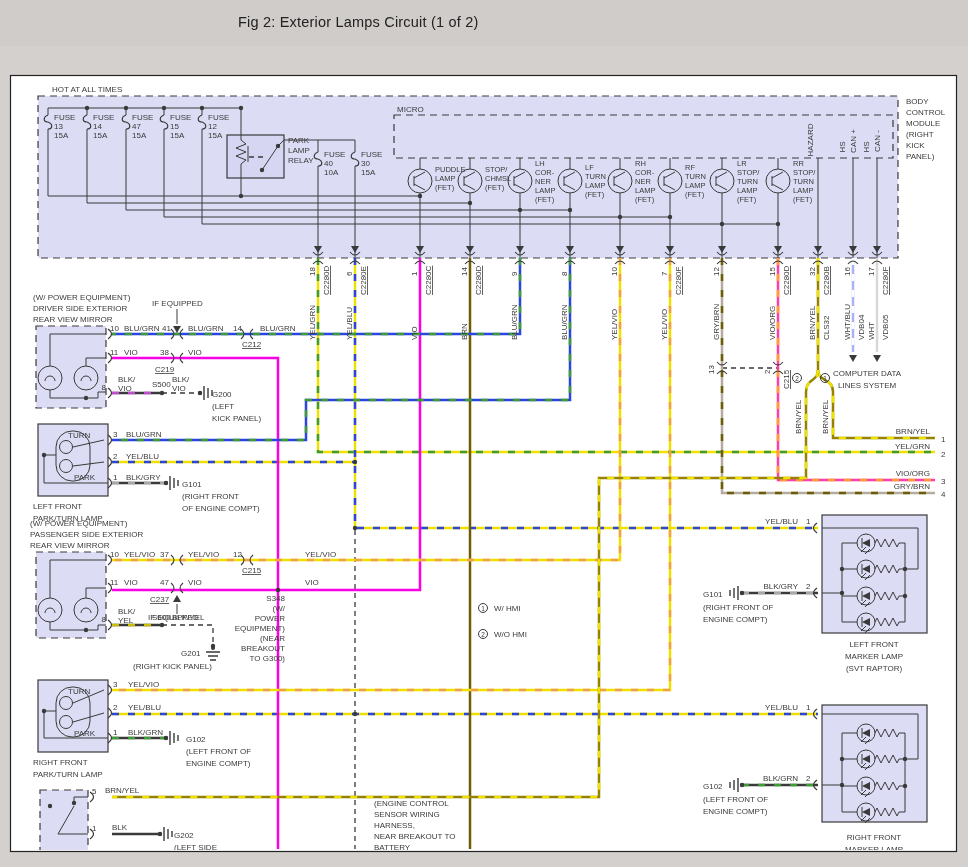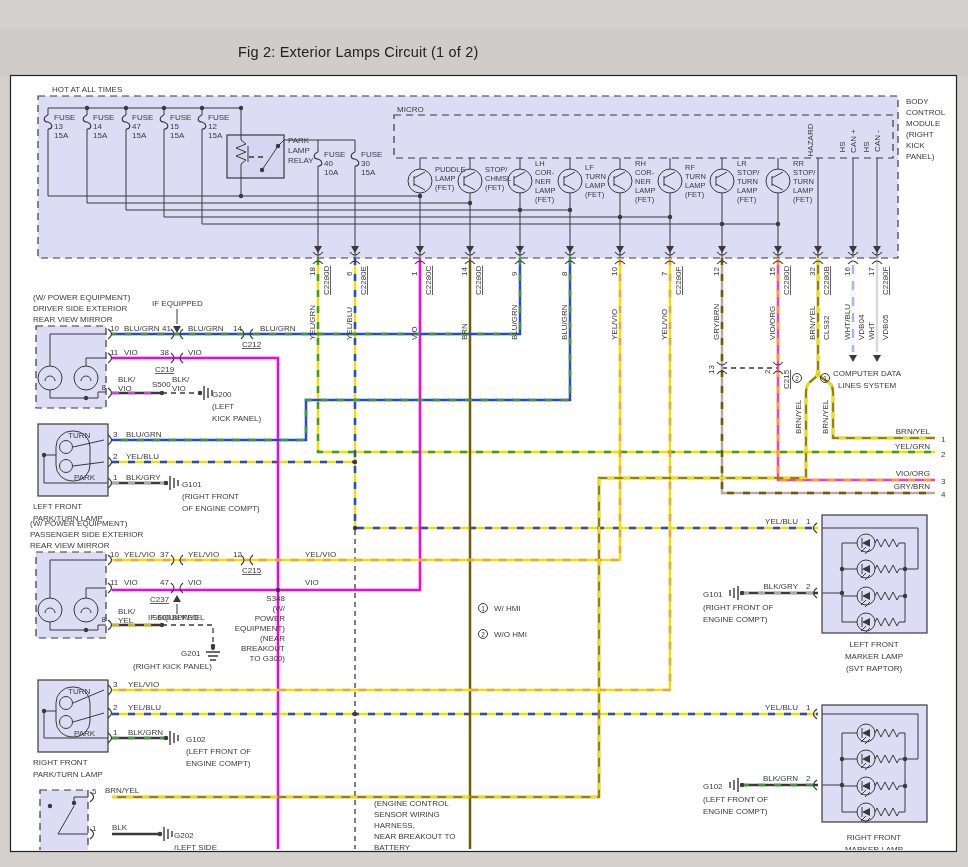--- a/index.html
+++ b/index.html
@@ -1,17 +1,17 @@
 <!DOCTYPE html>
 <html><head>
 <meta charset="utf-8">
 <style>
   html,body{margin:0;padding:0;}
   body{width:968px;height:867px;background:#d3d0ce;font-family:"Liberation Sans",sans-serif;position:relative;overflow:hidden;}
-  .titlebar{position:absolute;left:0;top:0;width:968px;height:46px;background:#cfccca;margin-top:30px;}
+  .titlebar{position:absolute;left:0;top:0;width:968px;height:46px;background:#cfccca;}
   .title{position:absolute;left:238px;top:14px;font-size:14.5px;color:#222;letter-spacing:.2px;}
   svg{position:absolute;left:0;top:0;}
   text{font-family:"Liberation Sans",sans-serif;fill:#3a3a3a;}
 </style>
 </head>
 <body>
 
 <div class="titlebar">
   <div class="title">Fig 2: Exterior Lamps Circuit (1 of 2)</div>
 </div>

